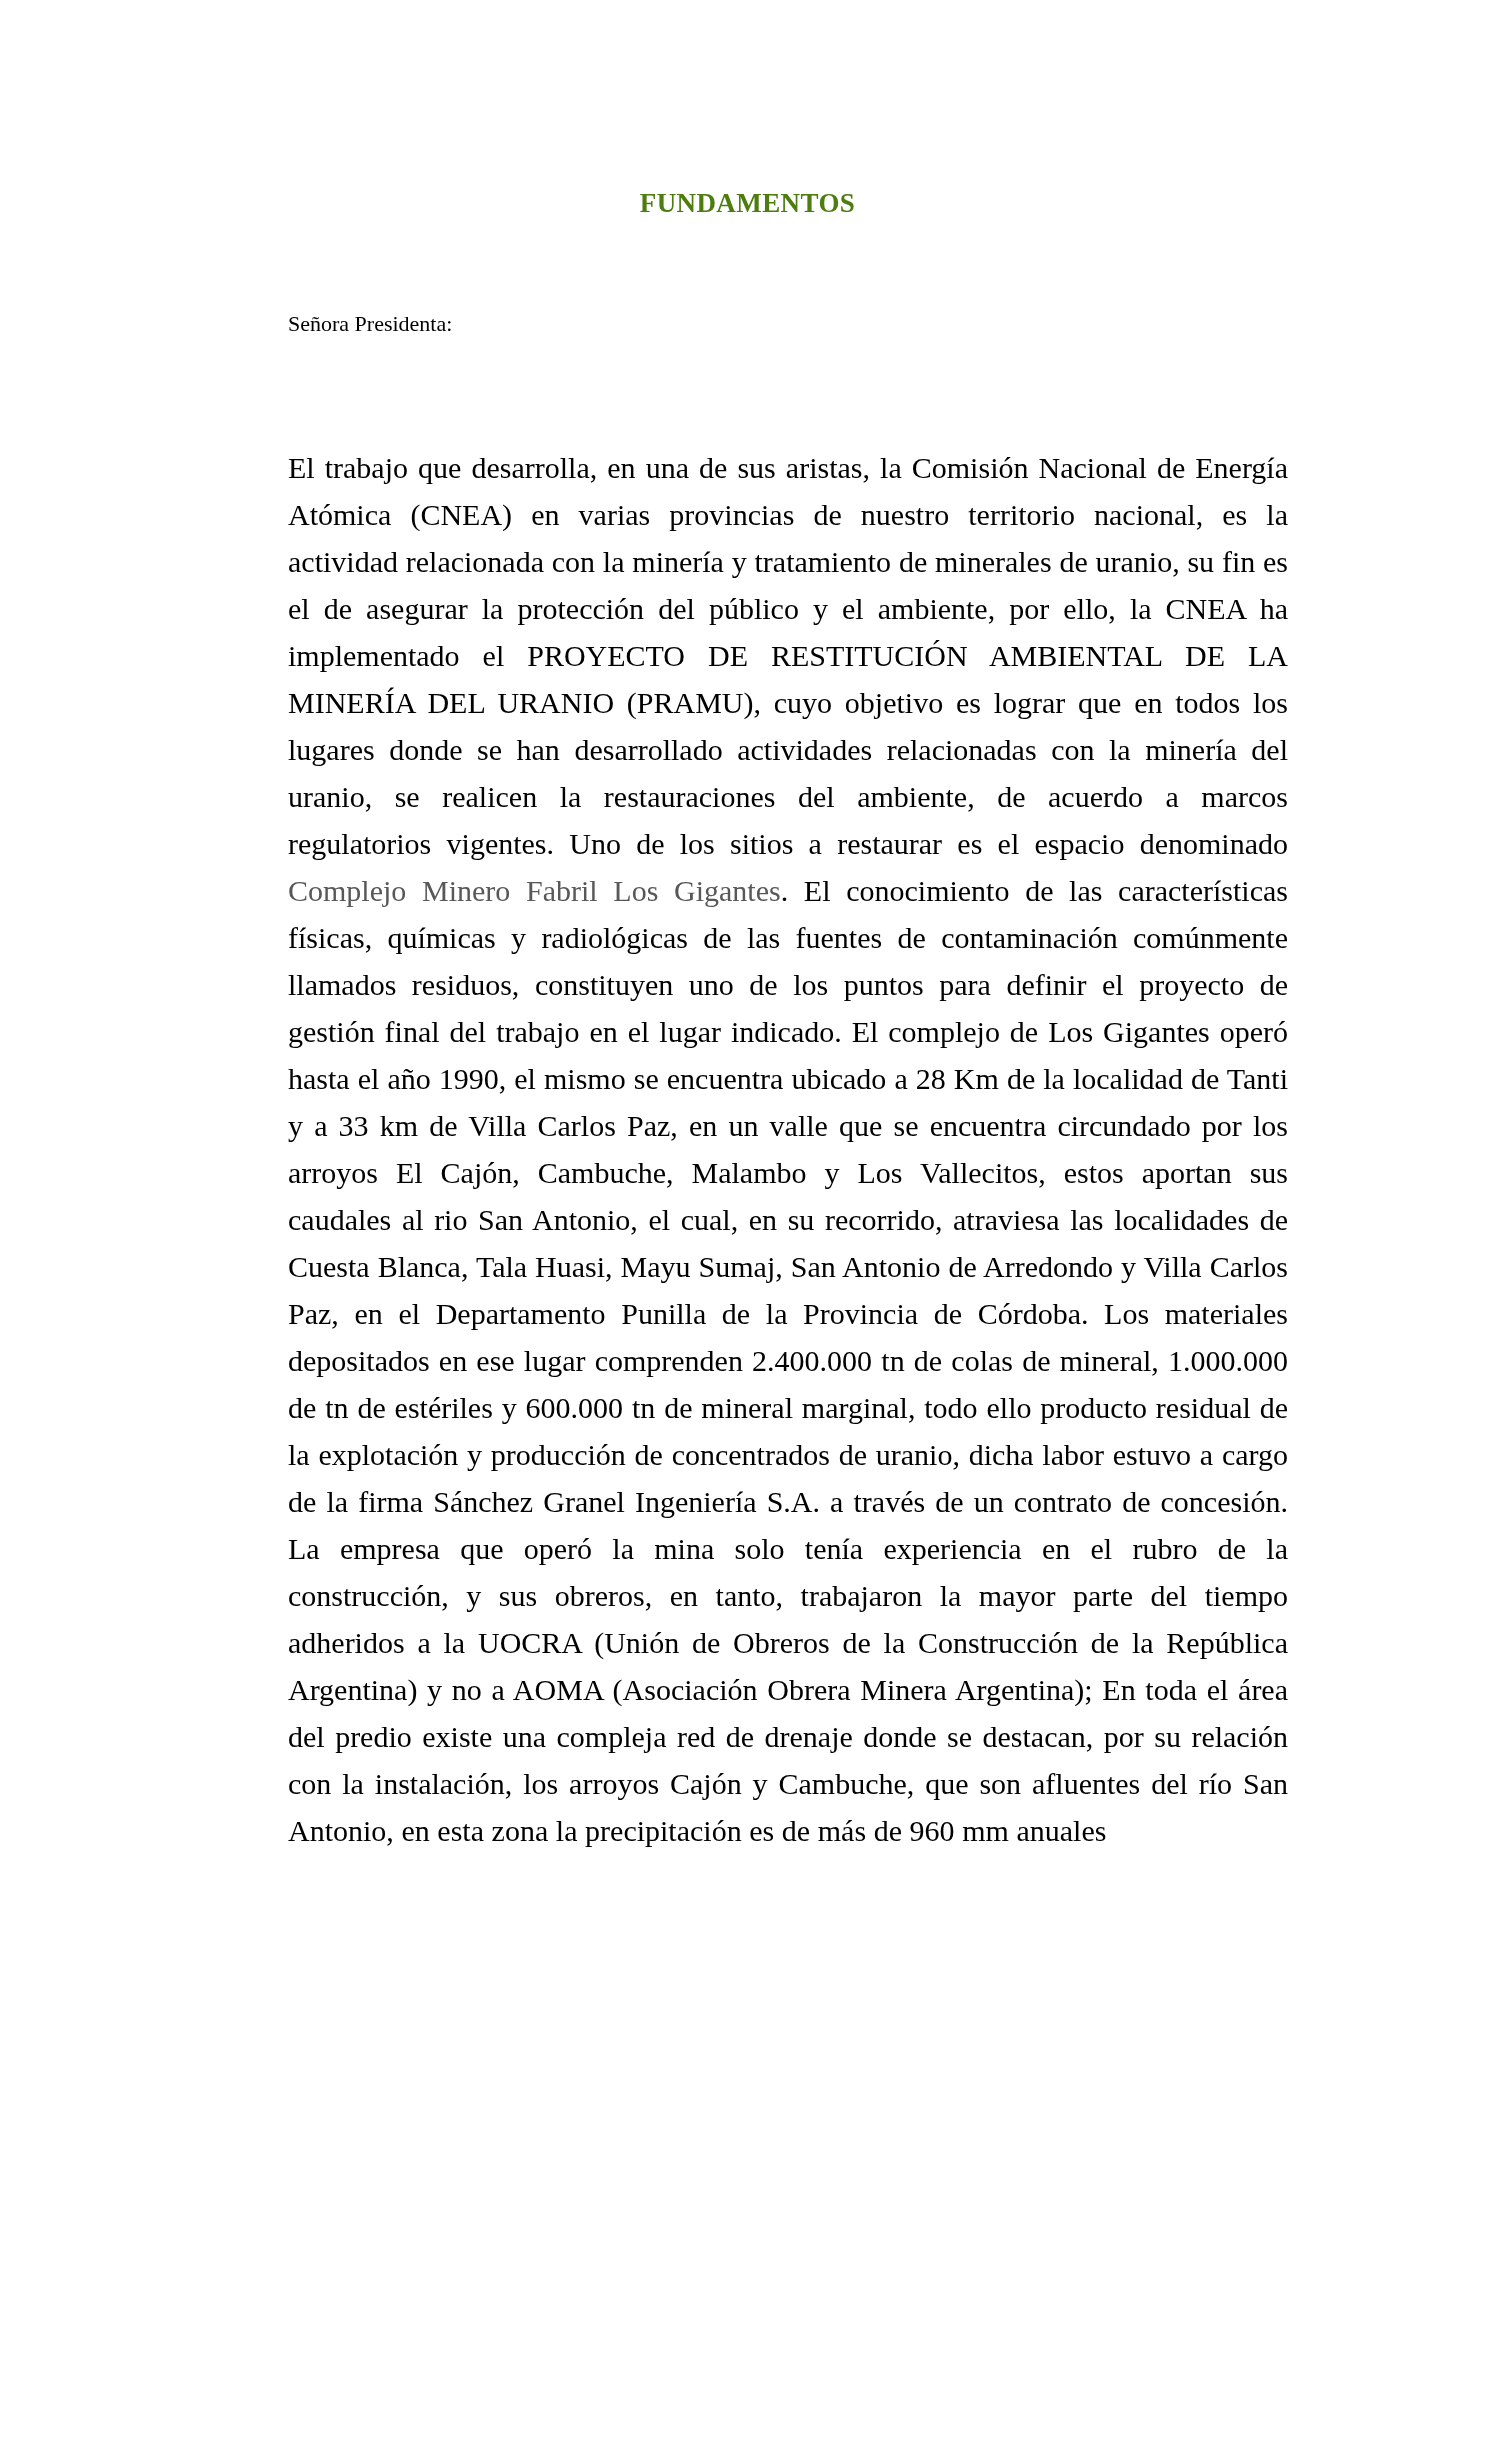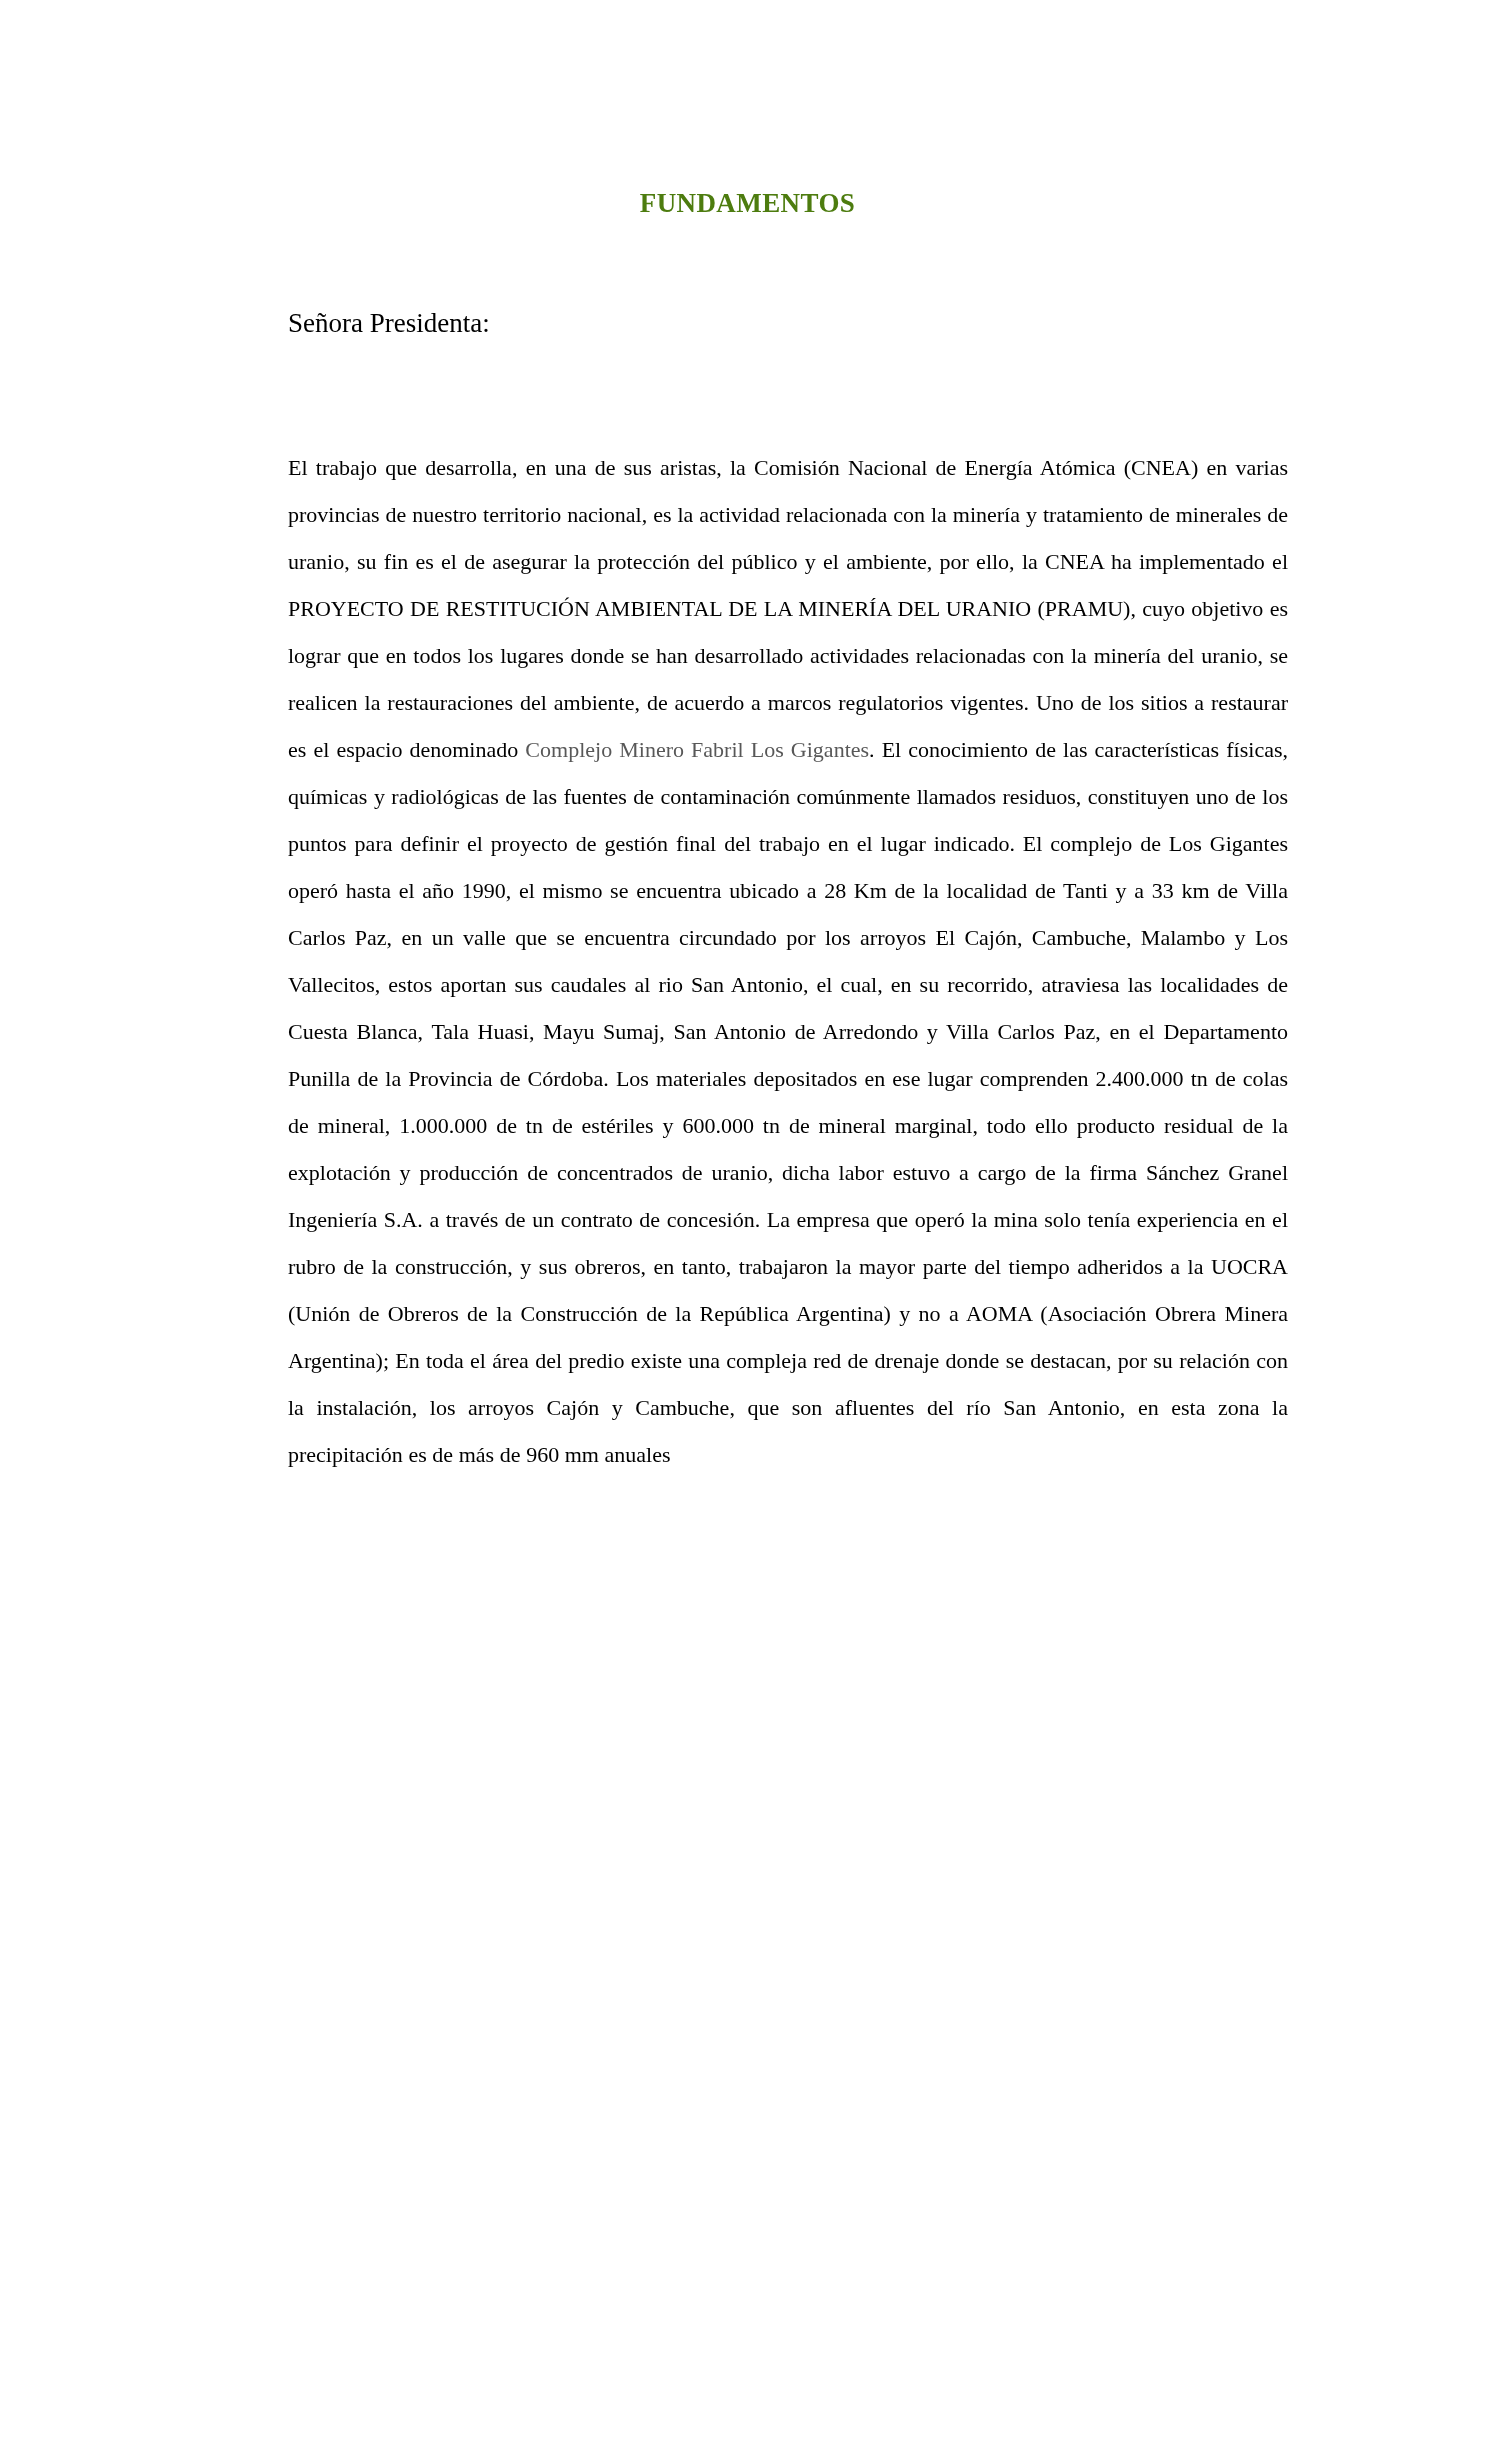--- a/index.html
+++ b/index.html
@@ -29,34 +29,34 @@
     text-align: center;
     font-size: 27px;
     line-height: 35px;
     letter-spacing: 0.4px;
     color: #4d7c0f;
   }
   .salutation {
     position: absolute;
     top: 306px;
     left: 288px;
-    font-size: 27px;
+    font-size: 22px;
     line-height: 35px;
     color: #000000;
     white-space: nowrap;
   }
   .body-block {
     position: absolute;
     top: 444px;
     left: 288px;
     width: 1000px;
   }
   .body-para {
     margin: 0;
-    font-size: 22px;
+    font-size: 30px;
     line-height: 47px;
     text-align: justify;
     text-justify: inter-word;
     color: #000000;
     hyphens: none;
     word-spacing: 0.1px;
   }
   .body-para:last-child {
     text-align-last: left;
   }

